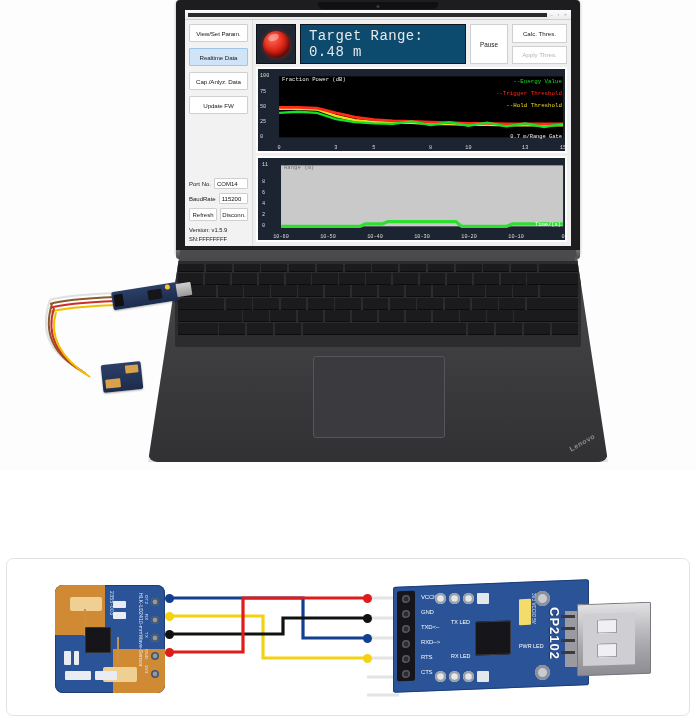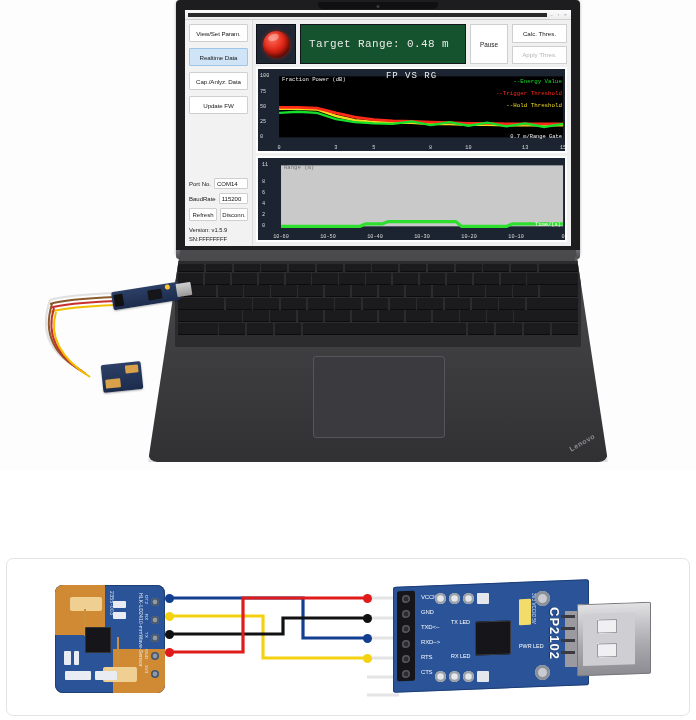--- a/index.html
+++ b/index.html
@@ -67,23 +67,23 @@
   #led-box { width:40px; background:#1f2733; border:1px solid #0d1117; display:flex; align-items:center; justify-content:center; }
   #led {
     width:27px; height:27px; border-radius:50%;
     background:radial-gradient(circle at 36% 30%, #ff6a55 0%, #e02516 45%, #9c0d06 100%);
     box-shadow:inset -2px -3px 5px rgba(0,0,0,.55), 0 0 4px rgba(230,40,20,.5);
     position:relative;
   }
   #led::after { content:""; position:absolute; left:20%; top:14%; width:40%; height:26%; border-radius:50%; background:rgba(255,255,255,.35); transform:rotate(-20deg); }
 
   #range-readout {
-    flex:1; background:#14532d; border:1px solid #11161d;
+    flex:1; background:#0c4a6e; border:1px solid #11161d;
     display:flex; align-items:center; padding-left:8px;
-    color:#e9e9e9; font-size:11px; font-family:"Liberation Mono", monospace; letter-spacing:.4px;
+    color:#e9e9e9; font-size:14px; font-family:"Liberation Mono", monospace; letter-spacing:.4px;
   }
   #pause-btn {
     width:38px; background:#ffffff; border:1px solid #cfcfcf;
     display:flex; align-items:center; justify-content:center;
     font-size:6.4px; color:#1a1a1a;
   }
   #thres-col { width:55px; display:flex; flex-direction:column; gap:3px; }
   .thres-btn { flex:1; background:#ffffff; border:1px solid #cfcfcf; display:flex; align-items:center; justify-content:center; font-size:6.2px; color:#1a1a1a; white-space:nowrap; }
   .thres-btn.disabled { color:#b4b4b4; }
 
@@ -239,21 +239,20 @@
 
             <div class="chart-panel" id="chart1">
               <div class="chart-inner">
                 <svg id="svg1" width="100%" height="100%" viewBox="0 0 320 78" preserveAspectRatio="none">
                   <rect x="22" y="7" width="296" height="58" fill="#000000"></rect>
                   <polyline id="s1-hold" fill="none" stroke="#f2dc1e" stroke-width="2.6" points="22.00,37.74 41.73,37.74 61.47,38.32 81.20,44.70 100.93,48.76 120.67,50.50 140.40,51.08 160.13,51.08 179.87,52.24 199.60,52.24 219.33,52.82 239.07,52.82 258.80,53.40 278.53,53.40 298.27,53.40 318.00,53.40"></polyline>
                   <polyline id="s1-trig" fill="none" stroke="#ff2b18" stroke-width="2.6" points="22.00,36.58 41.73,36.58 61.47,37.16 81.20,41.80 100.93,45.86 120.67,48.18 140.40,49.34 160.13,49.92 179.87,50.50 199.60,51.08 219.33,51.66 239.07,51.66 258.80,52.24 278.53,52.24 298.27,52.24 318.00,52.24"></polyline>
                   <polyline id="s1-energy" fill="none" stroke="#17e02a" stroke-width="2.2" points="22.00,41.80 41.73,40.64 61.47,41.80 81.20,47.60 100.93,50.50 120.67,51.66 140.40,52.24 160.13,49.92 179.87,53.40 199.60,50.50 219.33,53.98 239.07,51.08 258.80,54.56 278.53,51.66 298.27,55.14 318.00,52.24"></polyline>
                 </svg>
                 <div class="axis-title" style="left:24px; top:7px;">Fraction Power (dB)</div>
-                <div class="plot-title">FP VS RG</div>
                 <div class="legend-item" style="top:9px; color:#17e02a;">--<span>Energy Value</span></div>
                 <div class="legend-item" style="top:21px; color:#ff2b18;">--<span>Trigger Threshold</span></div>
                 <div class="legend-item" style="top:33px; color:#f2dc1e;">--<span>Hold Threshold</span></div>
                 <div class="corner-note" style="right:3px; bottom:11px;">0.7 m/Range Gate</div>
                 <div id="c1-yticks">
                     <div class="ytick" style="left: 2px; right: auto; top: 83.3333%;">0</div>
                     <div class="ytick" style="left: 2px; right: auto; top: 64.7436%;">25</div>
                     <div class="ytick" style="left: 2px; right: auto; top: 46.1538%;">50</div>
                     <div class="ytick" style="left: 2px; right: auto; top: 27.5641%;">75</div>
                     <div class="ytick" style="left: 2px; right: auto; top: 8.97436%;">100</div>

